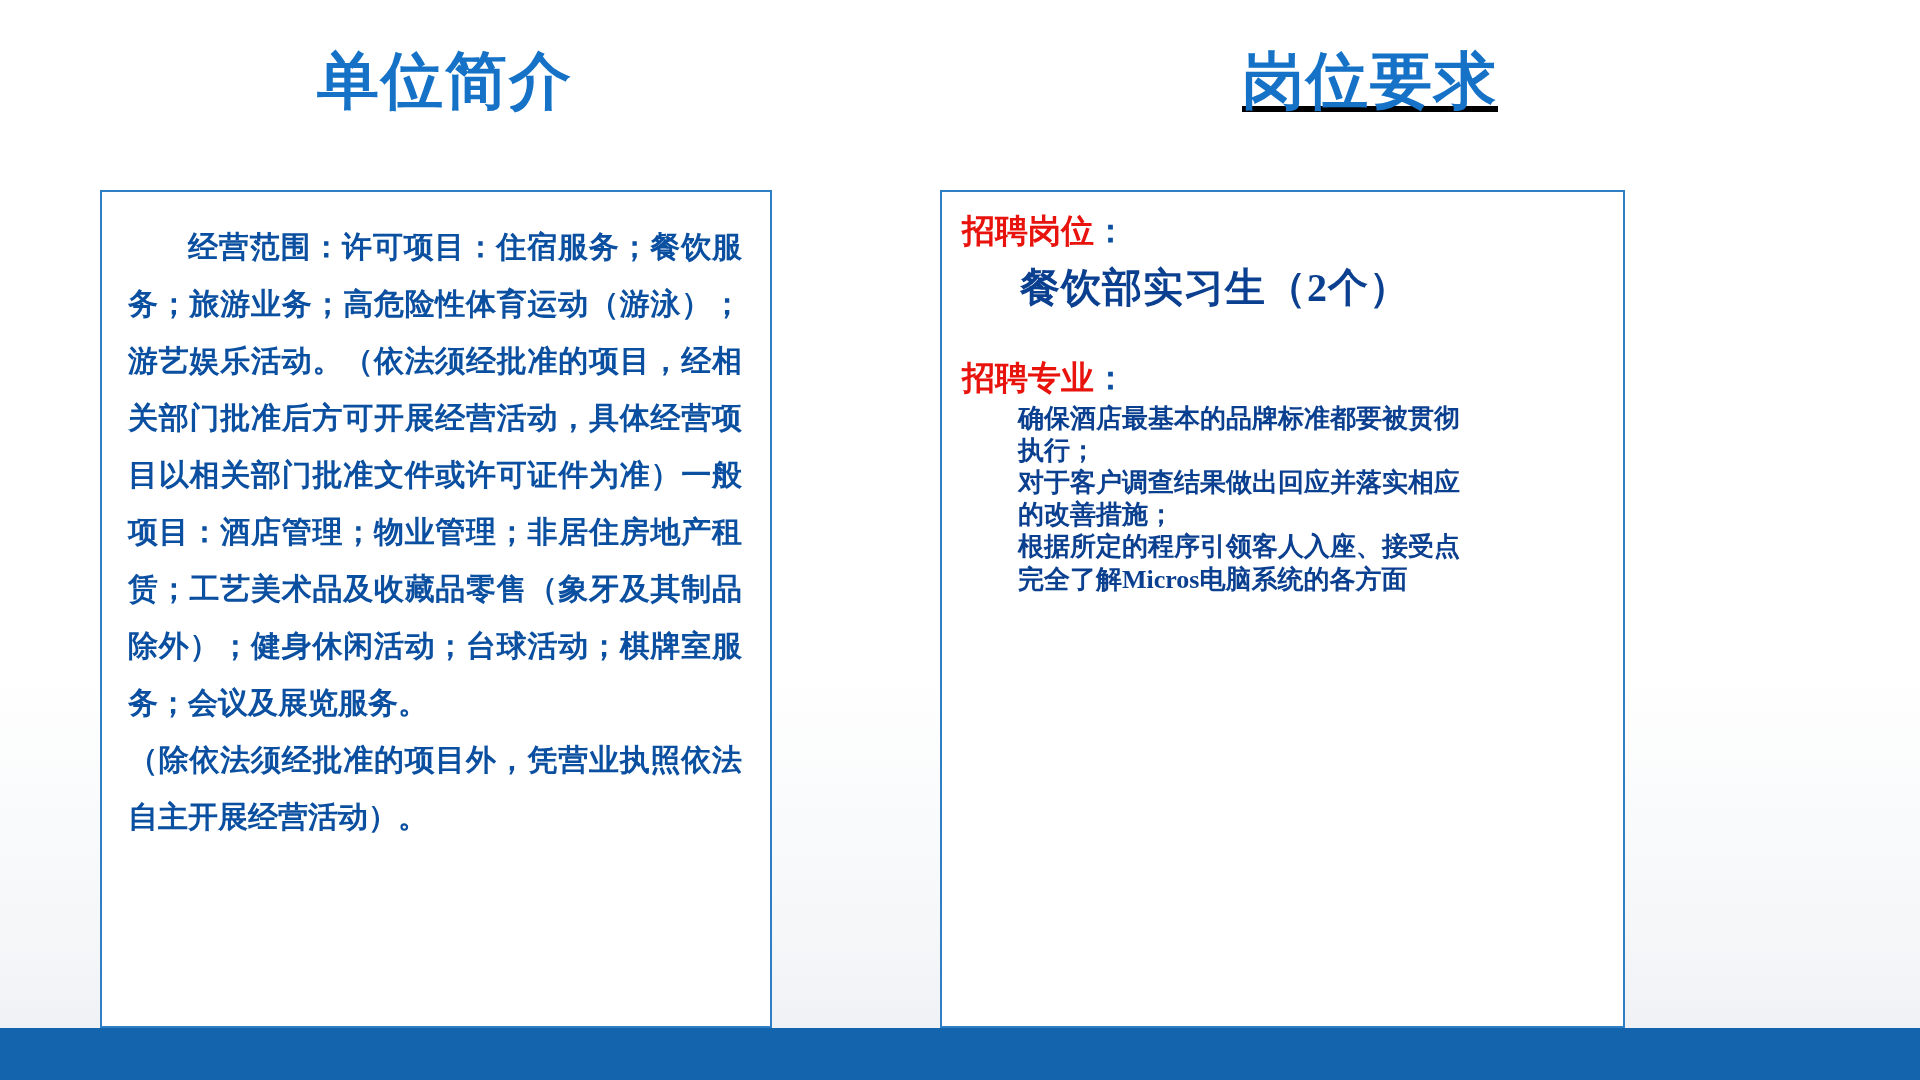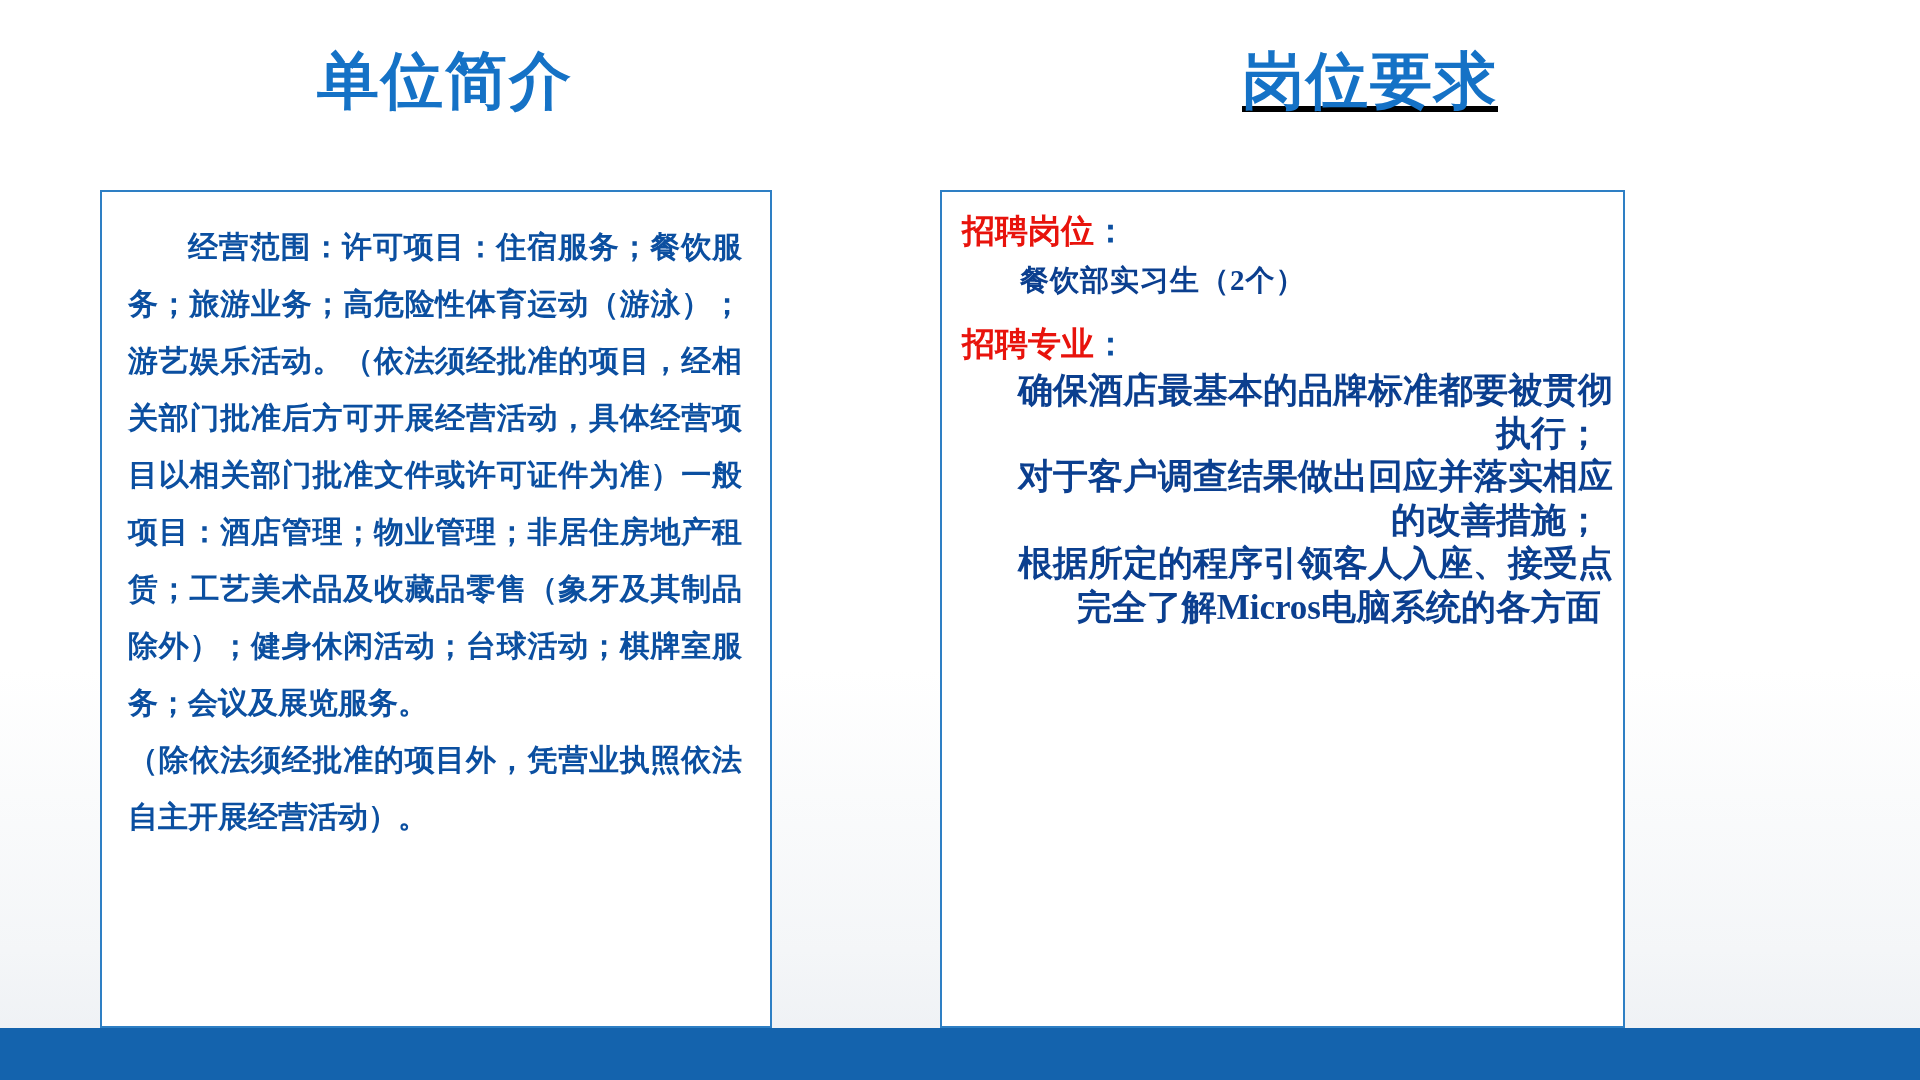--- a/index.html
+++ b/index.html
@@ -106,38 +106,37 @@
     color: #0b3f8f;
     font-family: "Liberation Serif", serif;
     font-weight: bold;
     font-size: 36px;
     line-height: 1.45;
     margin: 0 0 14px 0;
     padding-left: 58px;
     text-shadow: 1px 1px 0 rgba(255,255,255,0.85);
   }
   .req-body.position {
-    font-size: 29px;
+    font-size: 40px;
     letter-spacing: 1px;
-    margin-bottom: 22px;
+    margin-bottom: 40px;
     margin-top: 8px;
   }
   .req-body.major {
     font-size: 36px;
     padding-left: 56px;
     line-height: 1.55;
     margin-bottom: 18px;
   }
   .req-body.demands {
-    font-size: 35px;
+    font-size: 26px;
     line-height: 1.24;
     padding-left: 56px;
     margin-top: 4px;
     margin-bottom: 12px;
-    text-align: right;
   }
   .req-body.demands div {
     white-space: nowrap;
   }
   .section {
     margin-bottom: 4px;
   }
   .footer-bar {
     position: absolute;
     left: 0;

